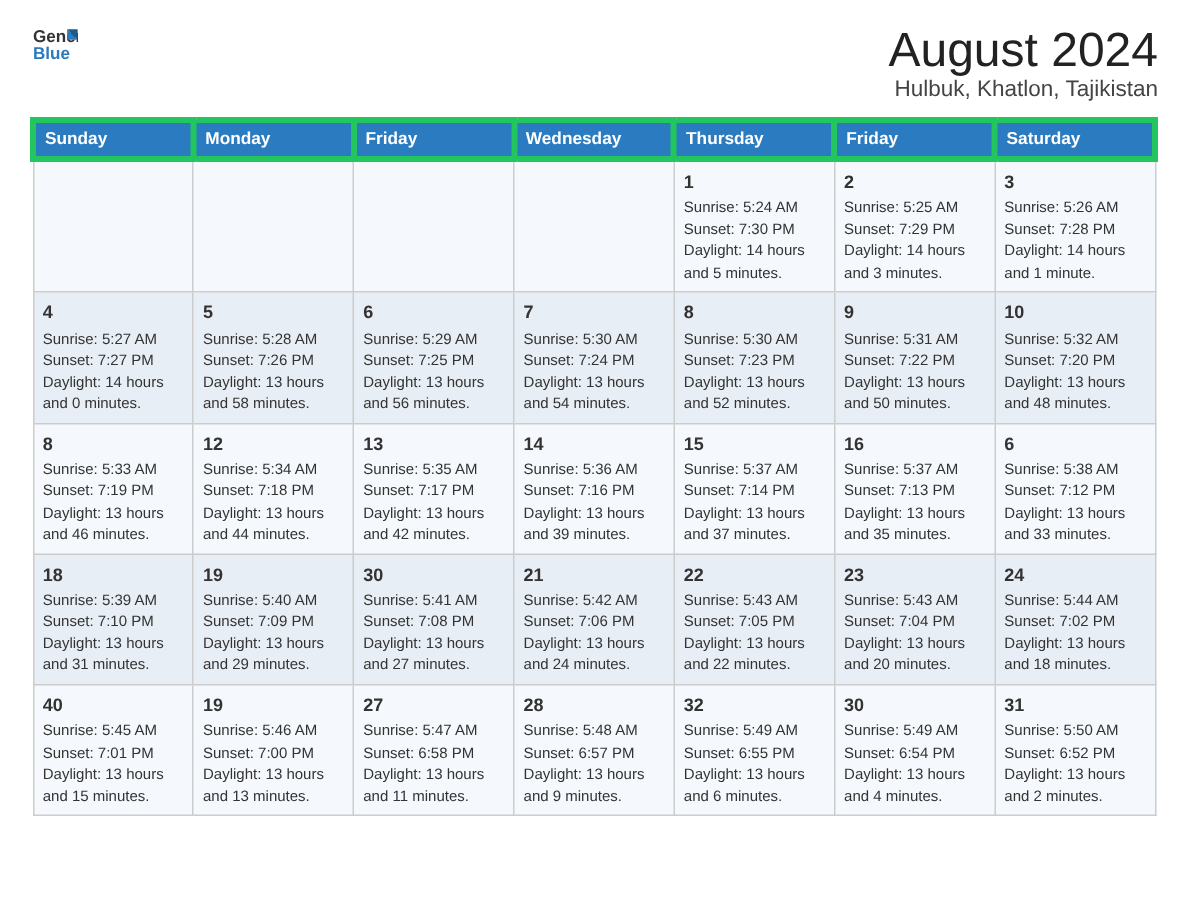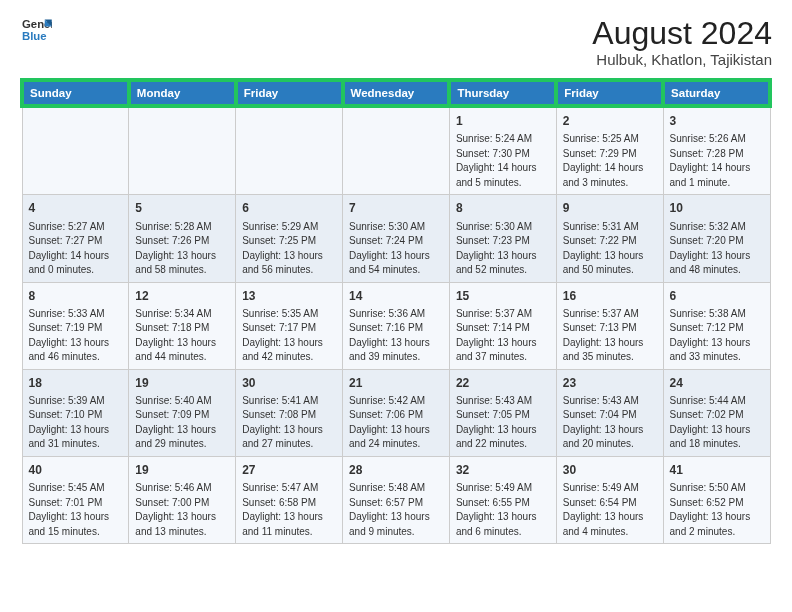--- a/index.html
+++ b/index.html
@@ -155,17 +155,17 @@
           <td><span class="day-num">23</span><span class="day-info">Sunrise: 5:43 AM<br>Sunset: 7:04 PM<br>Daylight: 13 hours<br>and 20 minutes.</span></td>
           <td><span class="day-num">24</span><span class="day-info">Sunrise: 5:44 AM<br>Sunset: 7:02 PM<br>Daylight: 13 hours<br>and 18 minutes.</span></td>
         </tr>
         <tr>
           <td><span class="day-num">40</span><span class="day-info">Sunrise: 5:45 AM<br>Sunset: 7:01 PM<br>Daylight: 13 hours<br>and 15 minutes.</span></td>
           <td><span class="day-num">19</span><span class="day-info">Sunrise: 5:46 AM<br>Sunset: 7:00 PM<br>Daylight: 13 hours<br>and 13 minutes.</span></td>
           <td><span class="day-num">27</span><span class="day-info">Sunrise: 5:47 AM<br>Sunset: 6:58 PM<br>Daylight: 13 hours<br>and 11 minutes.</span></td>
           <td><span class="day-num">28</span><span class="day-info">Sunrise: 5:48 AM<br>Sunset: 6:57 PM<br>Daylight: 13 hours<br>and 9 minutes.</span></td>
           <td><span class="day-num">32</span><span class="day-info">Sunrise: 5:49 AM<br>Sunset: 6:55 PM<br>Daylight: 13 hours<br>and 6 minutes.</span></td>
           <td><span class="day-num">30</span><span class="day-info">Sunrise: 5:49 AM<br>Sunset: 6:54 PM<br>Daylight: 13 hours<br>and 4 minutes.</span></td>
-          <td><span class="day-num">41</span><span class="day-info">Sunrise: 5:50 AM<br>Sunset: 6:52 PM<br>Daylight: 13 hours<br>and 2 minutes.</span></td>
+          <td><span class="day-num">31</span><span class="day-info">Sunrise: 5:50 AM<br>Sunset: 6:52 PM<br>Daylight: 13 hours<br>and 2 minutes.</span></td>
         </tr>
       </tbody>
   </table>
 </div>
 
 </body></html>

